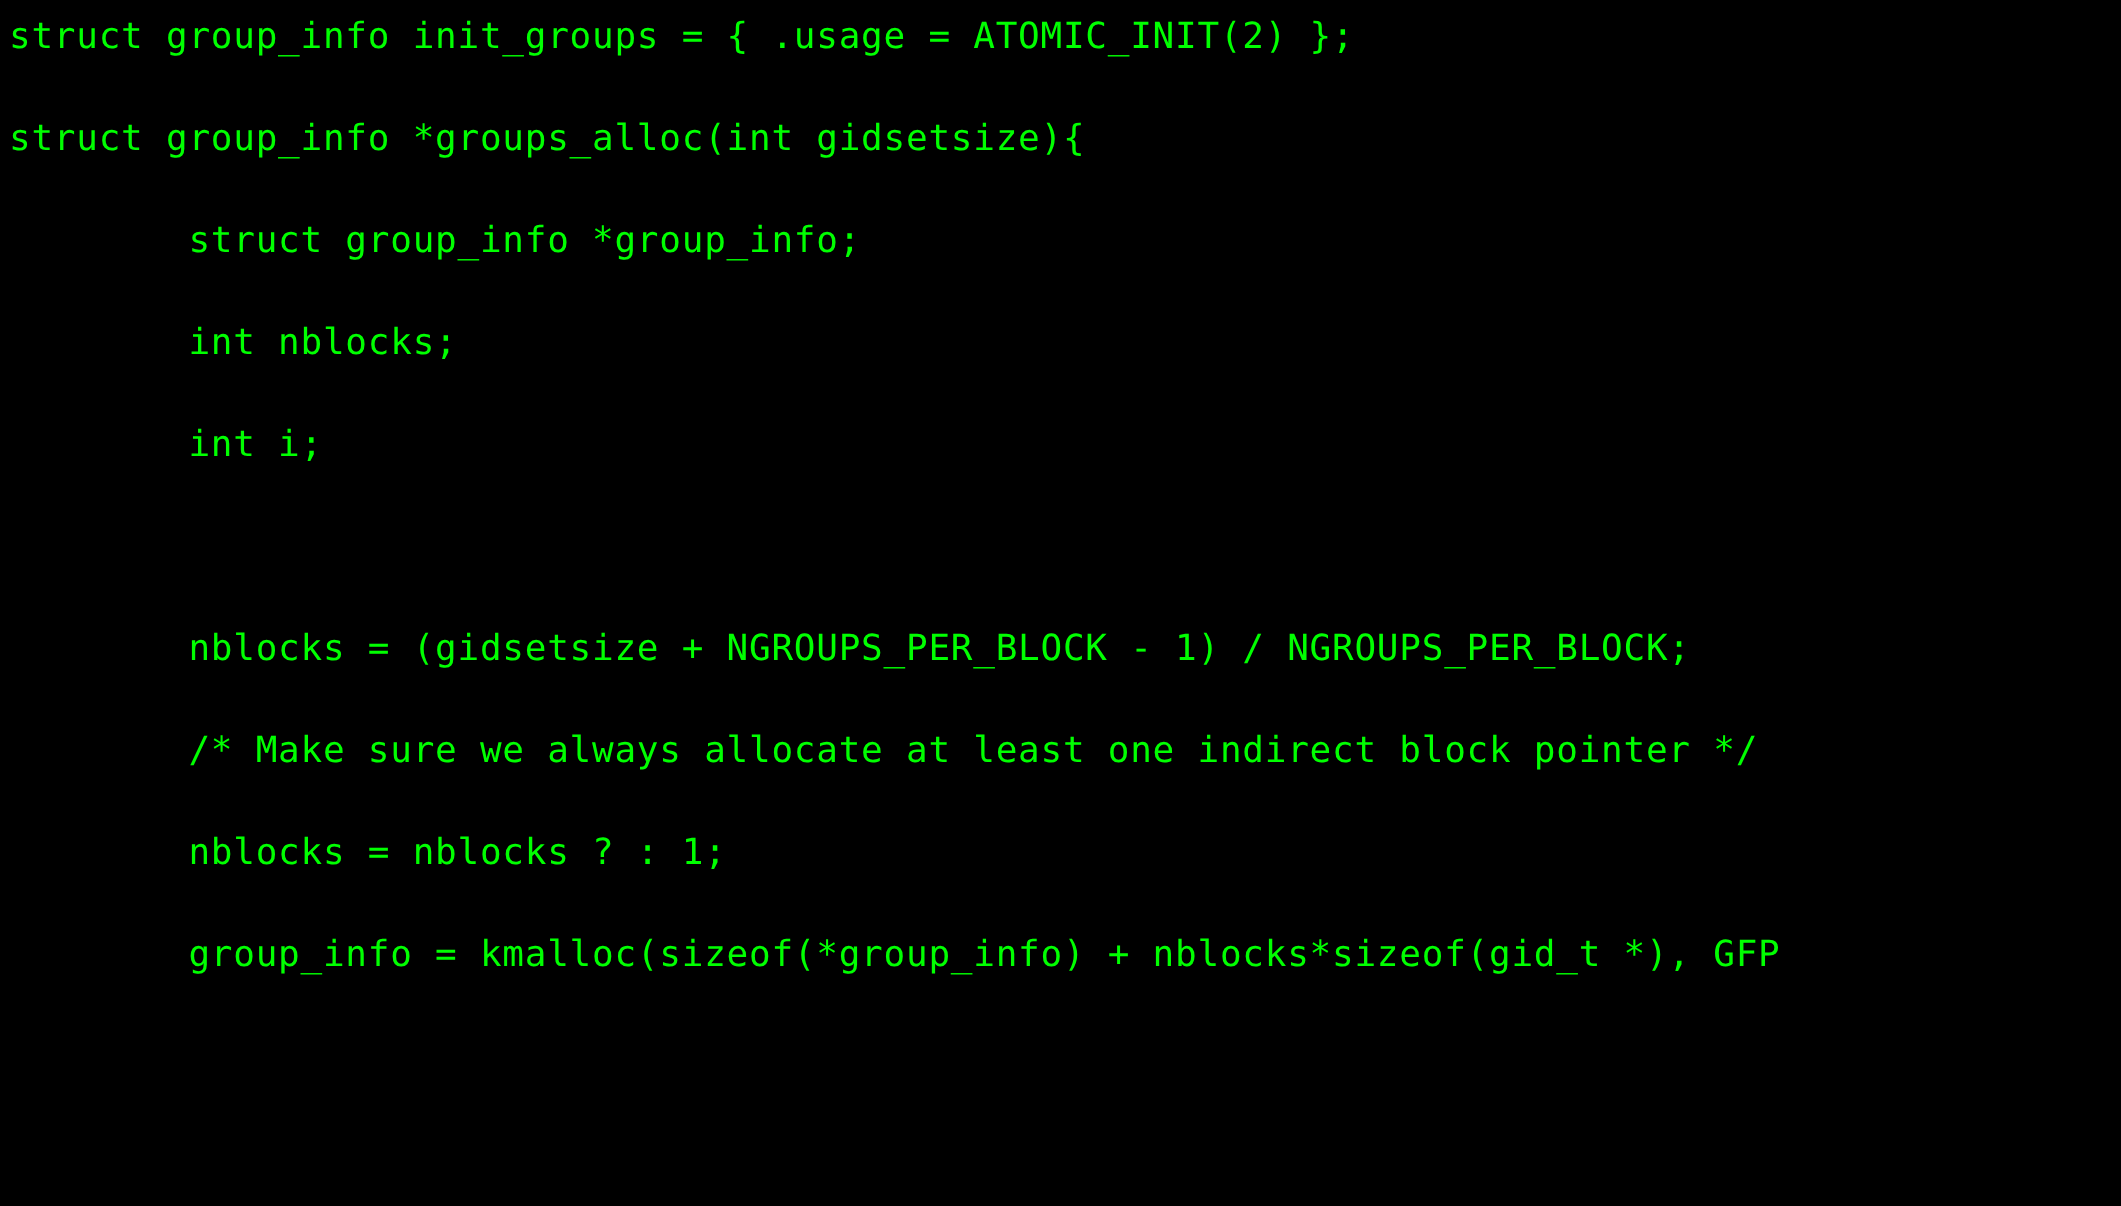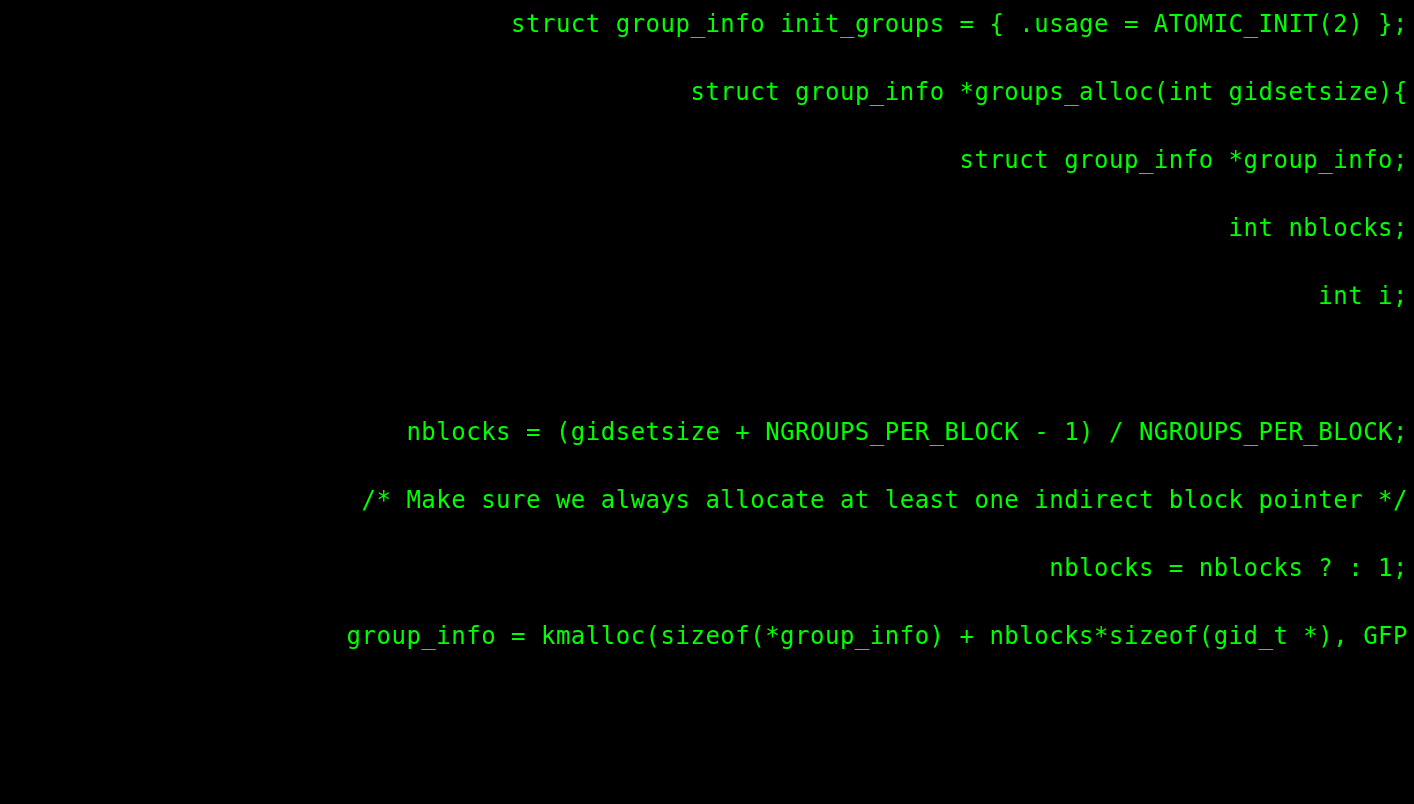--- a/index.html
+++ b/index.html
@@ -16,21 +16,20 @@
       padding: 8px 6px;
       width: 1414px;
       height: 804px;
       overflow: hidden;
       white-space: nowrap;
     }
     .code-line {
       display: block;
       min-height: 34px;
       letter-spacing: 0.5px;
-      text-align: right;
     }
     .blank-line {
       display: block;
       min-height: 34px;
     }
   </style>
 </head>
 <body>
 
 <pre><span class="code-line">struct group_info init_groups = { .usage = ATOMIC_INIT(2) };</span><span class="blank-line"></span><span class="code-line">struct group_info *groups_alloc(int gidsetsize){</span><span class="blank-line"></span><span class="code-line">        struct group_info *group_info;</span><span class="blank-line"></span><span class="code-line">        int nblocks;</span><span class="blank-line"></span><span class="code-line">        int i;</span><span class="blank-line"></span><span class="blank-line"></span><span class="blank-line"></span><span class="code-line">        nblocks = (gidsetsize + NGROUPS_PER_BLOCK - 1) / NGROUPS_PER_BLOCK;</span><span class="blank-line"></span><span class="code-line">        /* Make sure we always allocate at least one indirect block pointer */</span><span class="blank-line"></span><span class="code-line">        nblocks = nblocks ? : 1;</span><span class="blank-line"></span><span class="code-line">        group_info = kmalloc(sizeof(*group_info) + nblocks*sizeof(gid_t *), GFP</span></pre>

